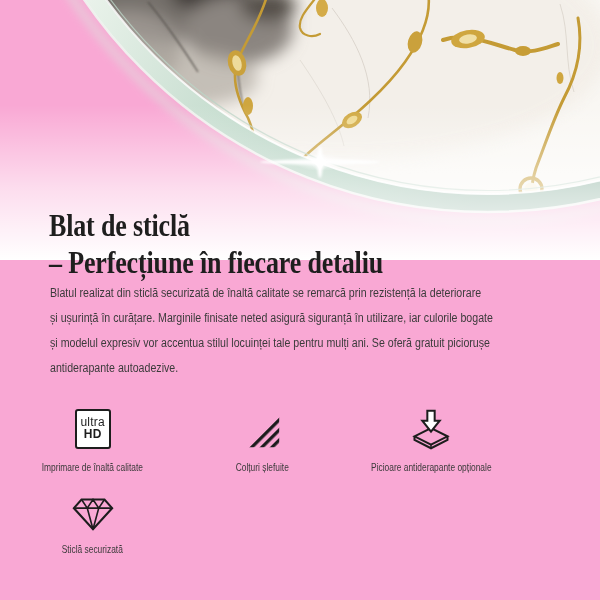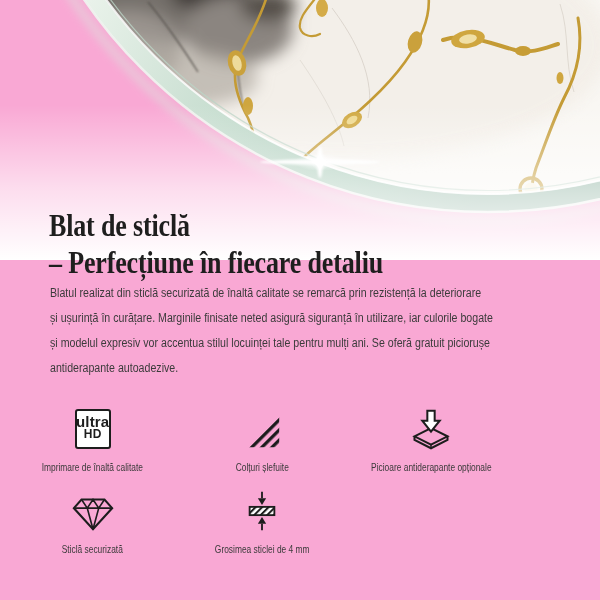--- a/index.html
+++ b/index.html
@@ -30,21 +30,21 @@
   .icon-wrap { height:44px; display:flex; align-items:center; justify-content:center; margin-bottom:10px; }
   .flabel {
     font-size:10.5px; color:#3a3a3a; white-space:nowrap;
     transform:scaleX(0.8); transform-origin:center top;
   }
   .uhd-box {
     width:36px; height:40px; border:2.6px solid #1d1d1d; border-radius:3px;
     display:flex; flex-direction:column; align-items:center; justify-content:center;
     color:#1d1d1d; background:#fff;
   }
-  .uhd-top { font-size:15px; font-weight:700; letter-spacing:0.2px; line-height:10px; }
+  .uhd-top { font-size:12px; font-weight:400; letter-spacing:0.2px; line-height:10px; }
   .uhd-bottom { font-size:12px; font-weight:800; line-height:15px; letter-spacing:0.3px; }
 </style>
 </head>
 <body>
 
 <div class="page">
 
   <div class="hero">
     <svg width="600" height="260" viewBox="0 0 600 260">
       <defs>
@@ -202,33 +202,15 @@
     <div class="feature">
       <div class="icon-wrap">
         <svg width="46" height="44" viewBox="0 0 48 46" fill="none" stroke="#1d1d1d" stroke-width="2.2">
           <path d="M12,11 L36,11 L44,20 L24,42 L4,20 Z"></path>
           <path d="M4,20 H44 M12,11 L18,20 L24,11 L30,20 L36,11 M18,20 L24,42 M30,20 L24,42" stroke-width="1.7"></path>
         </svg>
       </div>
       <div class="flabel">Sticlă securizată</div>
     </div>
 
-    <div class="feature">
-      <div class="icon-wrap">
-        <svg width="46" height="44" viewBox="0 0 48 48">
-          <defs>
-            <pattern id="hstripe2" width="5" height="5" patternUnits="userSpaceOnUse" patternTransform="rotate(45)">
-              <rect width="2.2" height="5" fill="#1d1d1d"></rect>
-            </pattern>
-          </defs>
-          <rect x="10.5" y="19.5" width="27" height="9" fill="#ffffff"></rect>
-          <rect x="10.5" y="19.5" width="27" height="9" fill="url(#hstripe2)"></rect>
-          <rect x="10.5" y="19.5" width="27" height="9" fill="none" stroke="#1d1d1d" stroke-width="2"></rect>
-          <path d="M24,3 V10 M24,45 V38" stroke="#1d1d1d" stroke-width="2"></path>
-          <path d="M19.5,10 L28.5,10 L24,17.5 Z" fill="#1d1d1d"></path>
-          <path d="M19.5,38 L28.5,38 L24,30.5 Z" fill="#1d1d1d"></path>
-        </svg>
-      </div>
-      <div class="flabel">Grosimea sticlei de 4 mm</div>
-    </div>
 
   </div>
 </div>
 
 </body></html>

